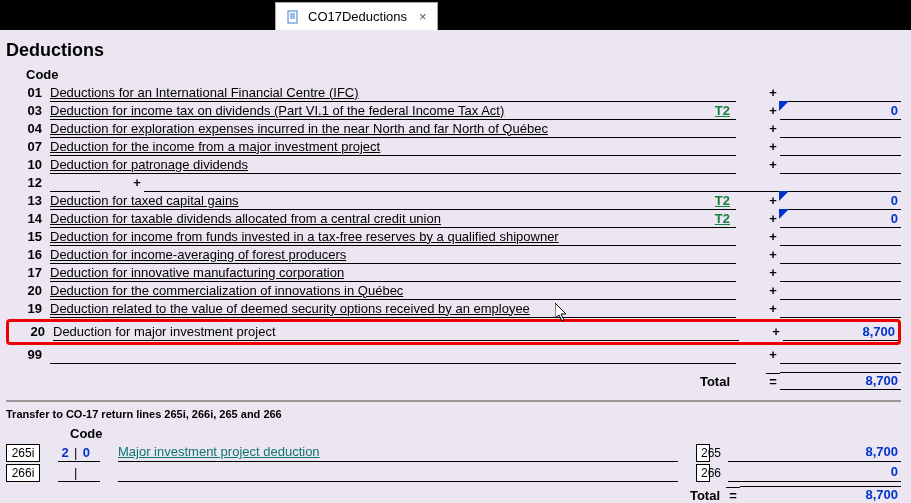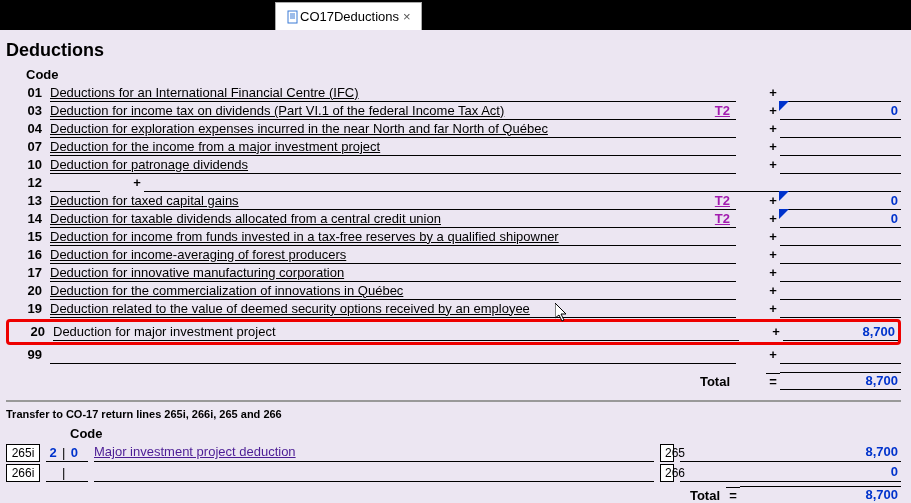--- a/index.html
+++ b/index.html
@@ -18,21 +18,21 @@
     padding-left: 275px;
   }
   .tab {
     background: #fff;
     border: 1px solid #aaa;
     border-bottom: none;
     height: 28px;
     padding: 0 10px;
     display: flex;
     align-items: center;
-    gap: 0;
+    gap: 8px;
     font-size: 13px;
   }
   .tab .doc-icon {
     width: 14px; height: 14px;
     display: inline-flex;
   }
   .tab .close-x {
     color: #555;
     margin-left: 4px;
   }
@@ -70,21 +70,21 @@
     display: flex;
     align-items: center;
     overflow: hidden;
     white-space: nowrap;
   }
   .row .desc a { color: #000; text-decoration: underline; }
   .row .t2-cell {
     flex: 0 0 50px;
     text-align: right;
     padding-right: 6px;
-    color: #a21caf;
+    color: #15803d;
     font-weight: bold;
     border-bottom: 1px solid #000;
     height: 18px;
   }
   .t2-none { color: transparent; }
   .row .gap { flex: 0 0 30px; }
   .row .plus {
     width: 14px;
     font-weight: bold;
     text-align: center;
@@ -150,21 +150,21 @@
   .tx-code-hdr {
     margin-left: 64px;
     font-weight: bold;
     font-size: 13px;
     margin-bottom: 2px;
   }
   .tx-row {
     display: flex;
     align-items: center;
     height: 20px;
-    gap: 6px;
+    gap: 18px;
   }
   .boxcell {
     border: 1px solid #000;
     background: #fff;
     padding: 0 4px;
     height: 18px;
     line-height: 16px;
     font-size: 12px;
     text-align: center;
   }
@@ -181,21 +181,21 @@
     font-weight: bold;
   }
   .codebox .d { width: 10px; text-align:center; }
   .codebox .pipe { color:#000; font-weight:normal;}
   .tx-desc {
     flex: 0 0 560px;
     border-bottom: 1px solid #000;
     height: 18px;
     color: #0033cc;
   }
-  .tx-desc a { color: #4c1d95; text-decoration: underline; }
+  .tx-desc a { color: #0f766e; text-decoration: underline; }
   .tx-desc.empty { color: transparent; }
   .tx-line-no { width: 14px; }
   .tx-val {
     flex: 1;
     border-bottom: 1px solid #000;
     text-align: right;
     padding-right: 3px;
     color: #0033cc;
     font-weight: bold;
     height: 18px;

